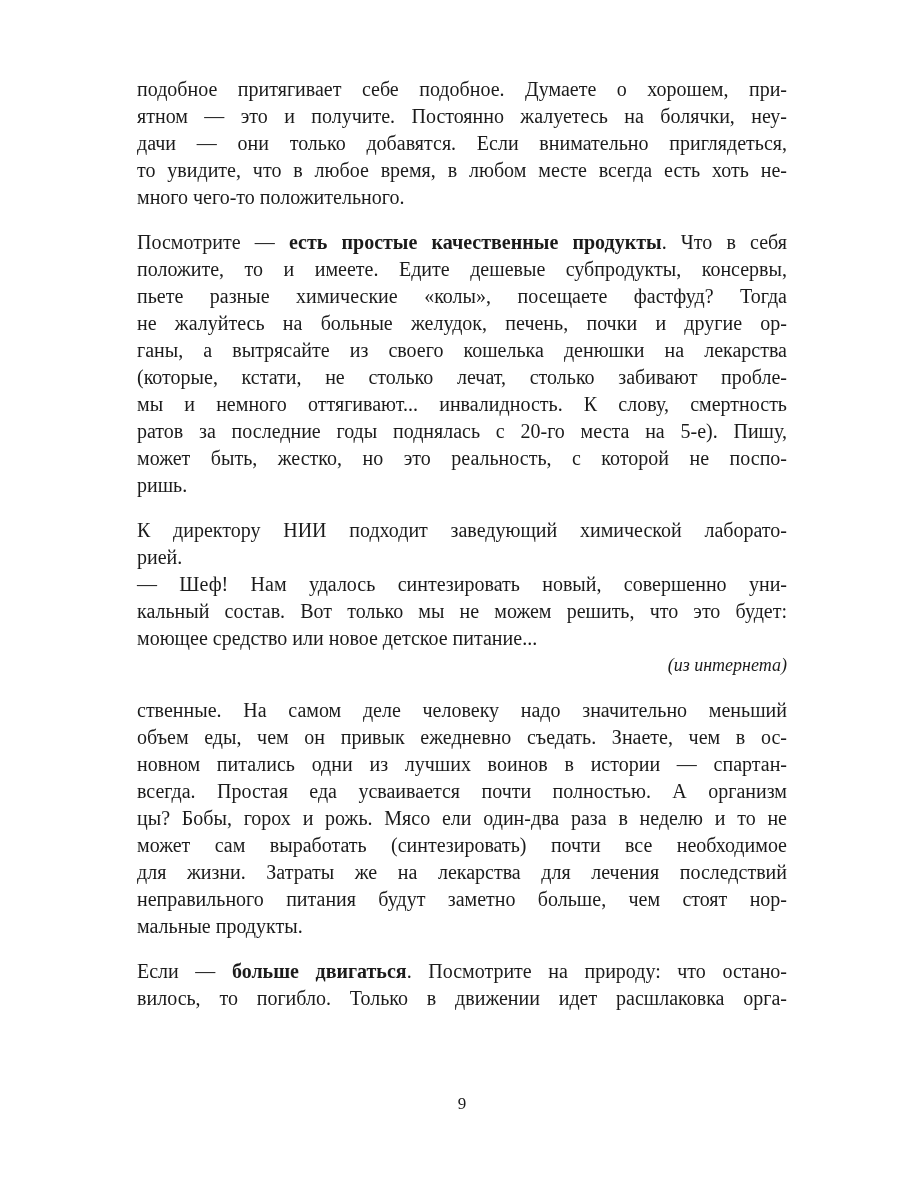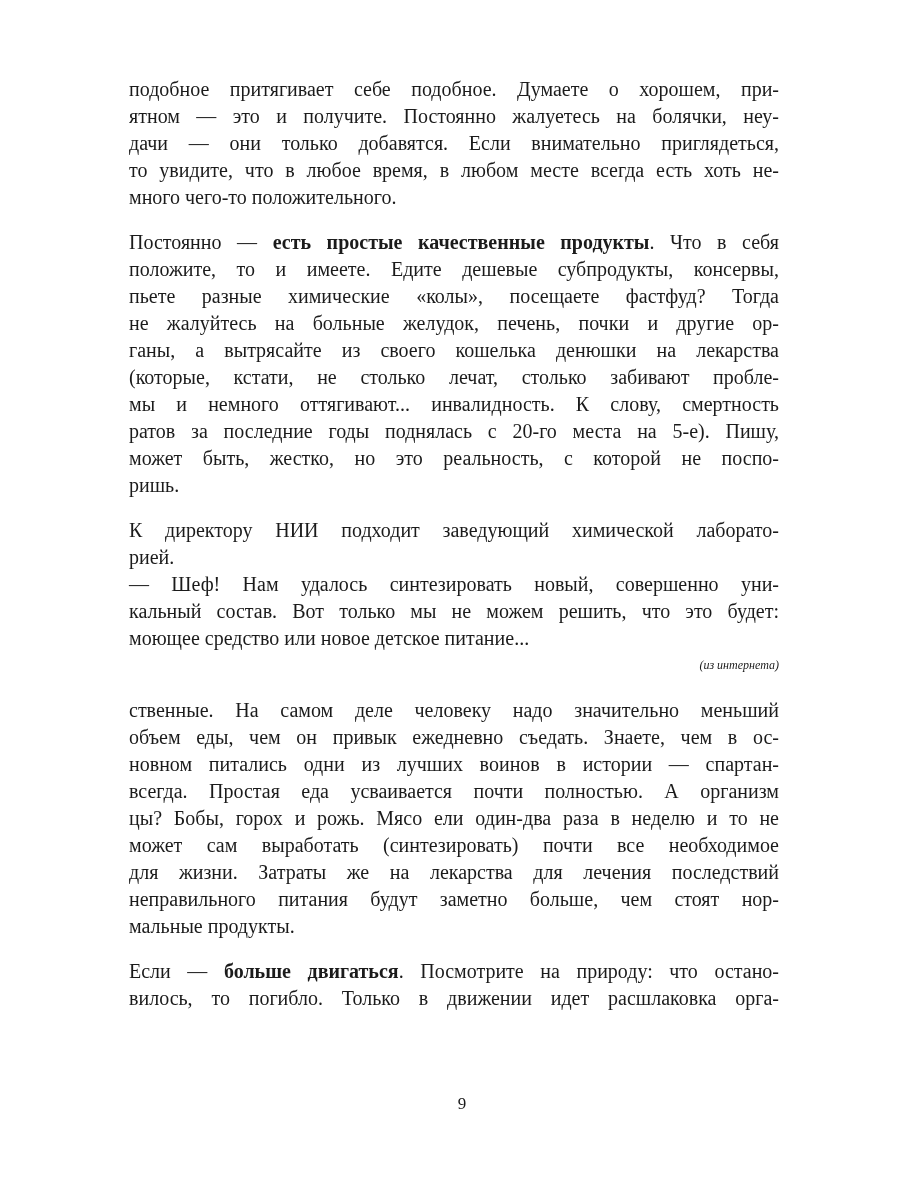--- a/index.html
+++ b/index.html
@@ -11,42 +11,42 @@
     position: relative;
     width: 900px;
     height: 1200px;
     background: #ffffff;
     color: #1b1b1b;
     font-family: "Liberation Serif", "DejaVu Serif", serif;
     overflow: hidden;
   }
   .text-block {
     position: absolute;
-    left: 129px;
+    left: 137px;
     top: 76px;
     width: 650px;
   }
   .para { margin: 0; }
   .para.gap { margin-top: 18px; }
   .line {
     font-size: 20px;
     line-height: 27px;
     text-align: justify;
     text-align-last: justify;
     white-space: normal;
   }
   .line.last {
     text-align: left;
     text-align-last: left;
   }
   .line b { font-weight: bold; }
   .para.attribution .line,
   .para.attribution .line.last {
     font-style: italic;
-    font-size: 12px;
+    font-size: 18px;
     text-align: right !important;
     text-align-last: right !important;
   }
   .page-number {
     position: absolute;
     left: 137px;
     top: 1094px;
     width: 650px;
     text-align: center;
     font-size: 17px;
@@ -59,21 +59,21 @@
 <div class="page">
   <div class="text-block">
       <div class="para body">
         <div class="line"><span>подобное притягивает себе подобное. Думаете о хорошем, при-</span></div>
         <div class="line"><span>ятном — это и получите. Постоянно жалуетесь на болячки, неу-</span></div>
         <div class="line"><span>дачи — они только добавятся. Если внимательно приглядеться,</span></div>
         <div class="line"><span>то увидите, что в любое время, в любом месте всегда есть хоть не-</span></div>
         <div class="line last"><span>много чего-то положительного.</span></div>
       </div>
       <div class="para body gap">
-        <div class="line"><span>Постоянно — </span><b>есть простые качественные продукты</b><span>. Что в себя</span></div>
+        <div class="line"><span>Посмотрите — </span><b>есть простые качественные продукты</b><span>. Что в себя</span></div>
         <div class="line"><span>положите, то и имеете. Едите дешевые субпродукты, консервы,</span></div>
         <div class="line"><span>пьете разные химические «колы», посещаете фастфуд? Тогда</span></div>
         <div class="line"><span>не жалуйтесь на больные желудок, печень, почки и другие ор-</span></div>
         <div class="line"><span>ганы, а вытрясайте из своего кошелька денюшки на лекарства</span></div>
         <div class="line"><span>(которые, кстати, не столько лечат, столько забивают пробле-</span></div>
         <div class="line"><span>мы и немного оттягивают... инвалидность. К слову, смертность</span></div>
         <div class="line"><span>ратов за последние годы поднялась с 20-го места на 5-е). Пишу,</span></div>
         <div class="line"><span>может быть, жестко, но это реальность, с которой не поспо-</span></div>
         <div class="line last"><span>ришь.</span></div>
       </div>

